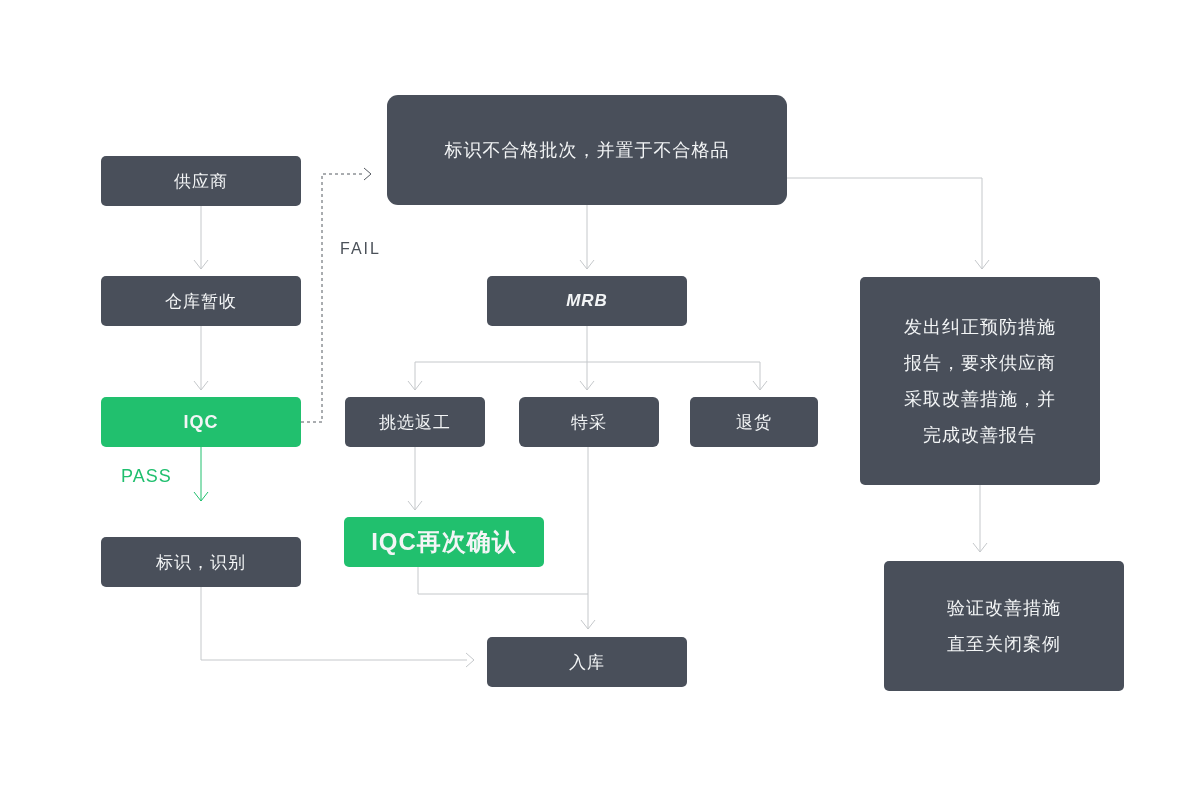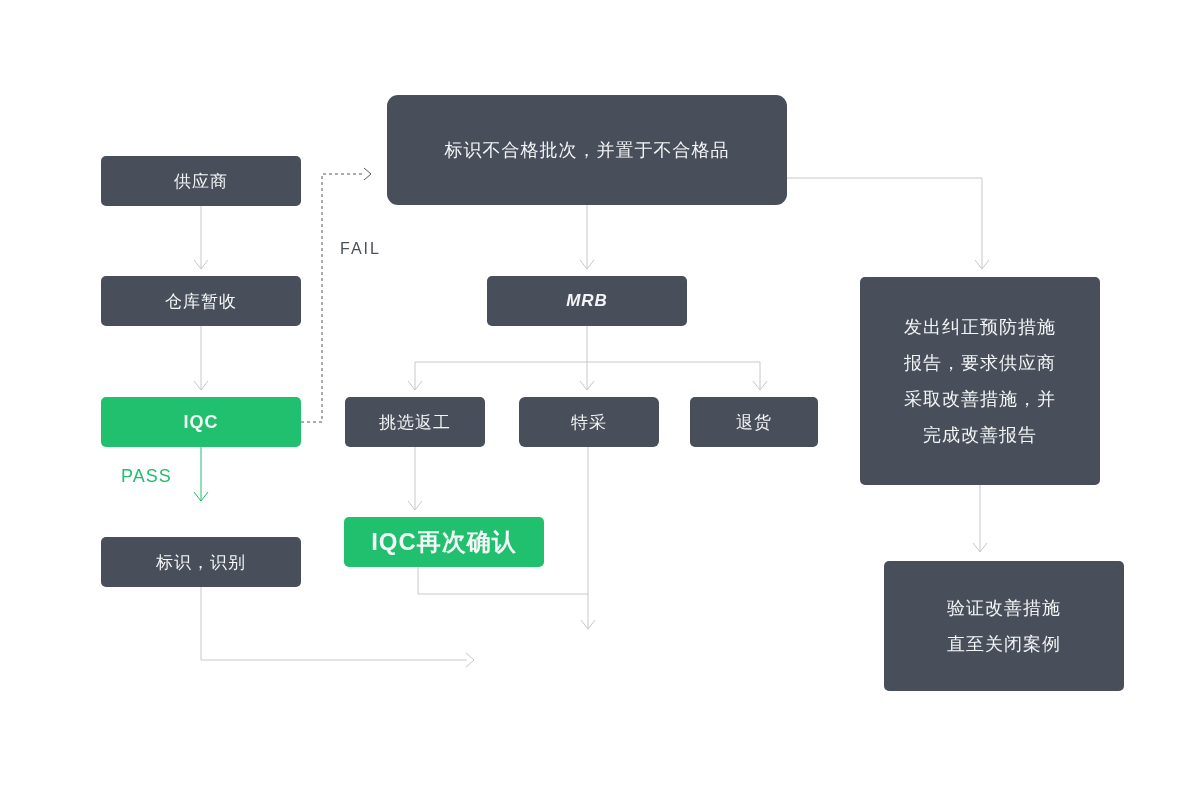--- a/index.html
+++ b/index.html
@@ -139,20 +139,21 @@
   <div class="node bold" style="left:487px; top:276px; width:200px; height:50px;font-style:italic;">MRB</div>
 
   <div class="node" style="left:345px; top:397px; width:140px; height:50px;">挑选返工</div>
 
   <div class="node" style="left:519px; top:397px; width:140px; height:50px;border-radius:6px;">特采</div>
 
   <div class="node" style="left:690px; top:397px; width:128px; height:50px;">退货</div>
 
   <div class="node green bold" style="left:344px; top:517px; width:200px; height:50px; font-size:24px;">IQC再次确认</div>
 
+  <div class="node" style="left:487px; top:637px; width:200px; height:50px;">入库</div>
 
   <div class="node para" style="left:860px; top:277px; width:240px; height:208px;">
     <span class="line">发出纠正预防措施</span>
     <span class="line">报告，要求供应商</span>
     <span class="line">采取改善措施，并</span>
     <span class="line">完成改善报告</span>
   </div>
 
   <div class="node para" style="left:884px; top:561px; width:240px; height:130px;">
     <span class="line">验证改善措施</span>

